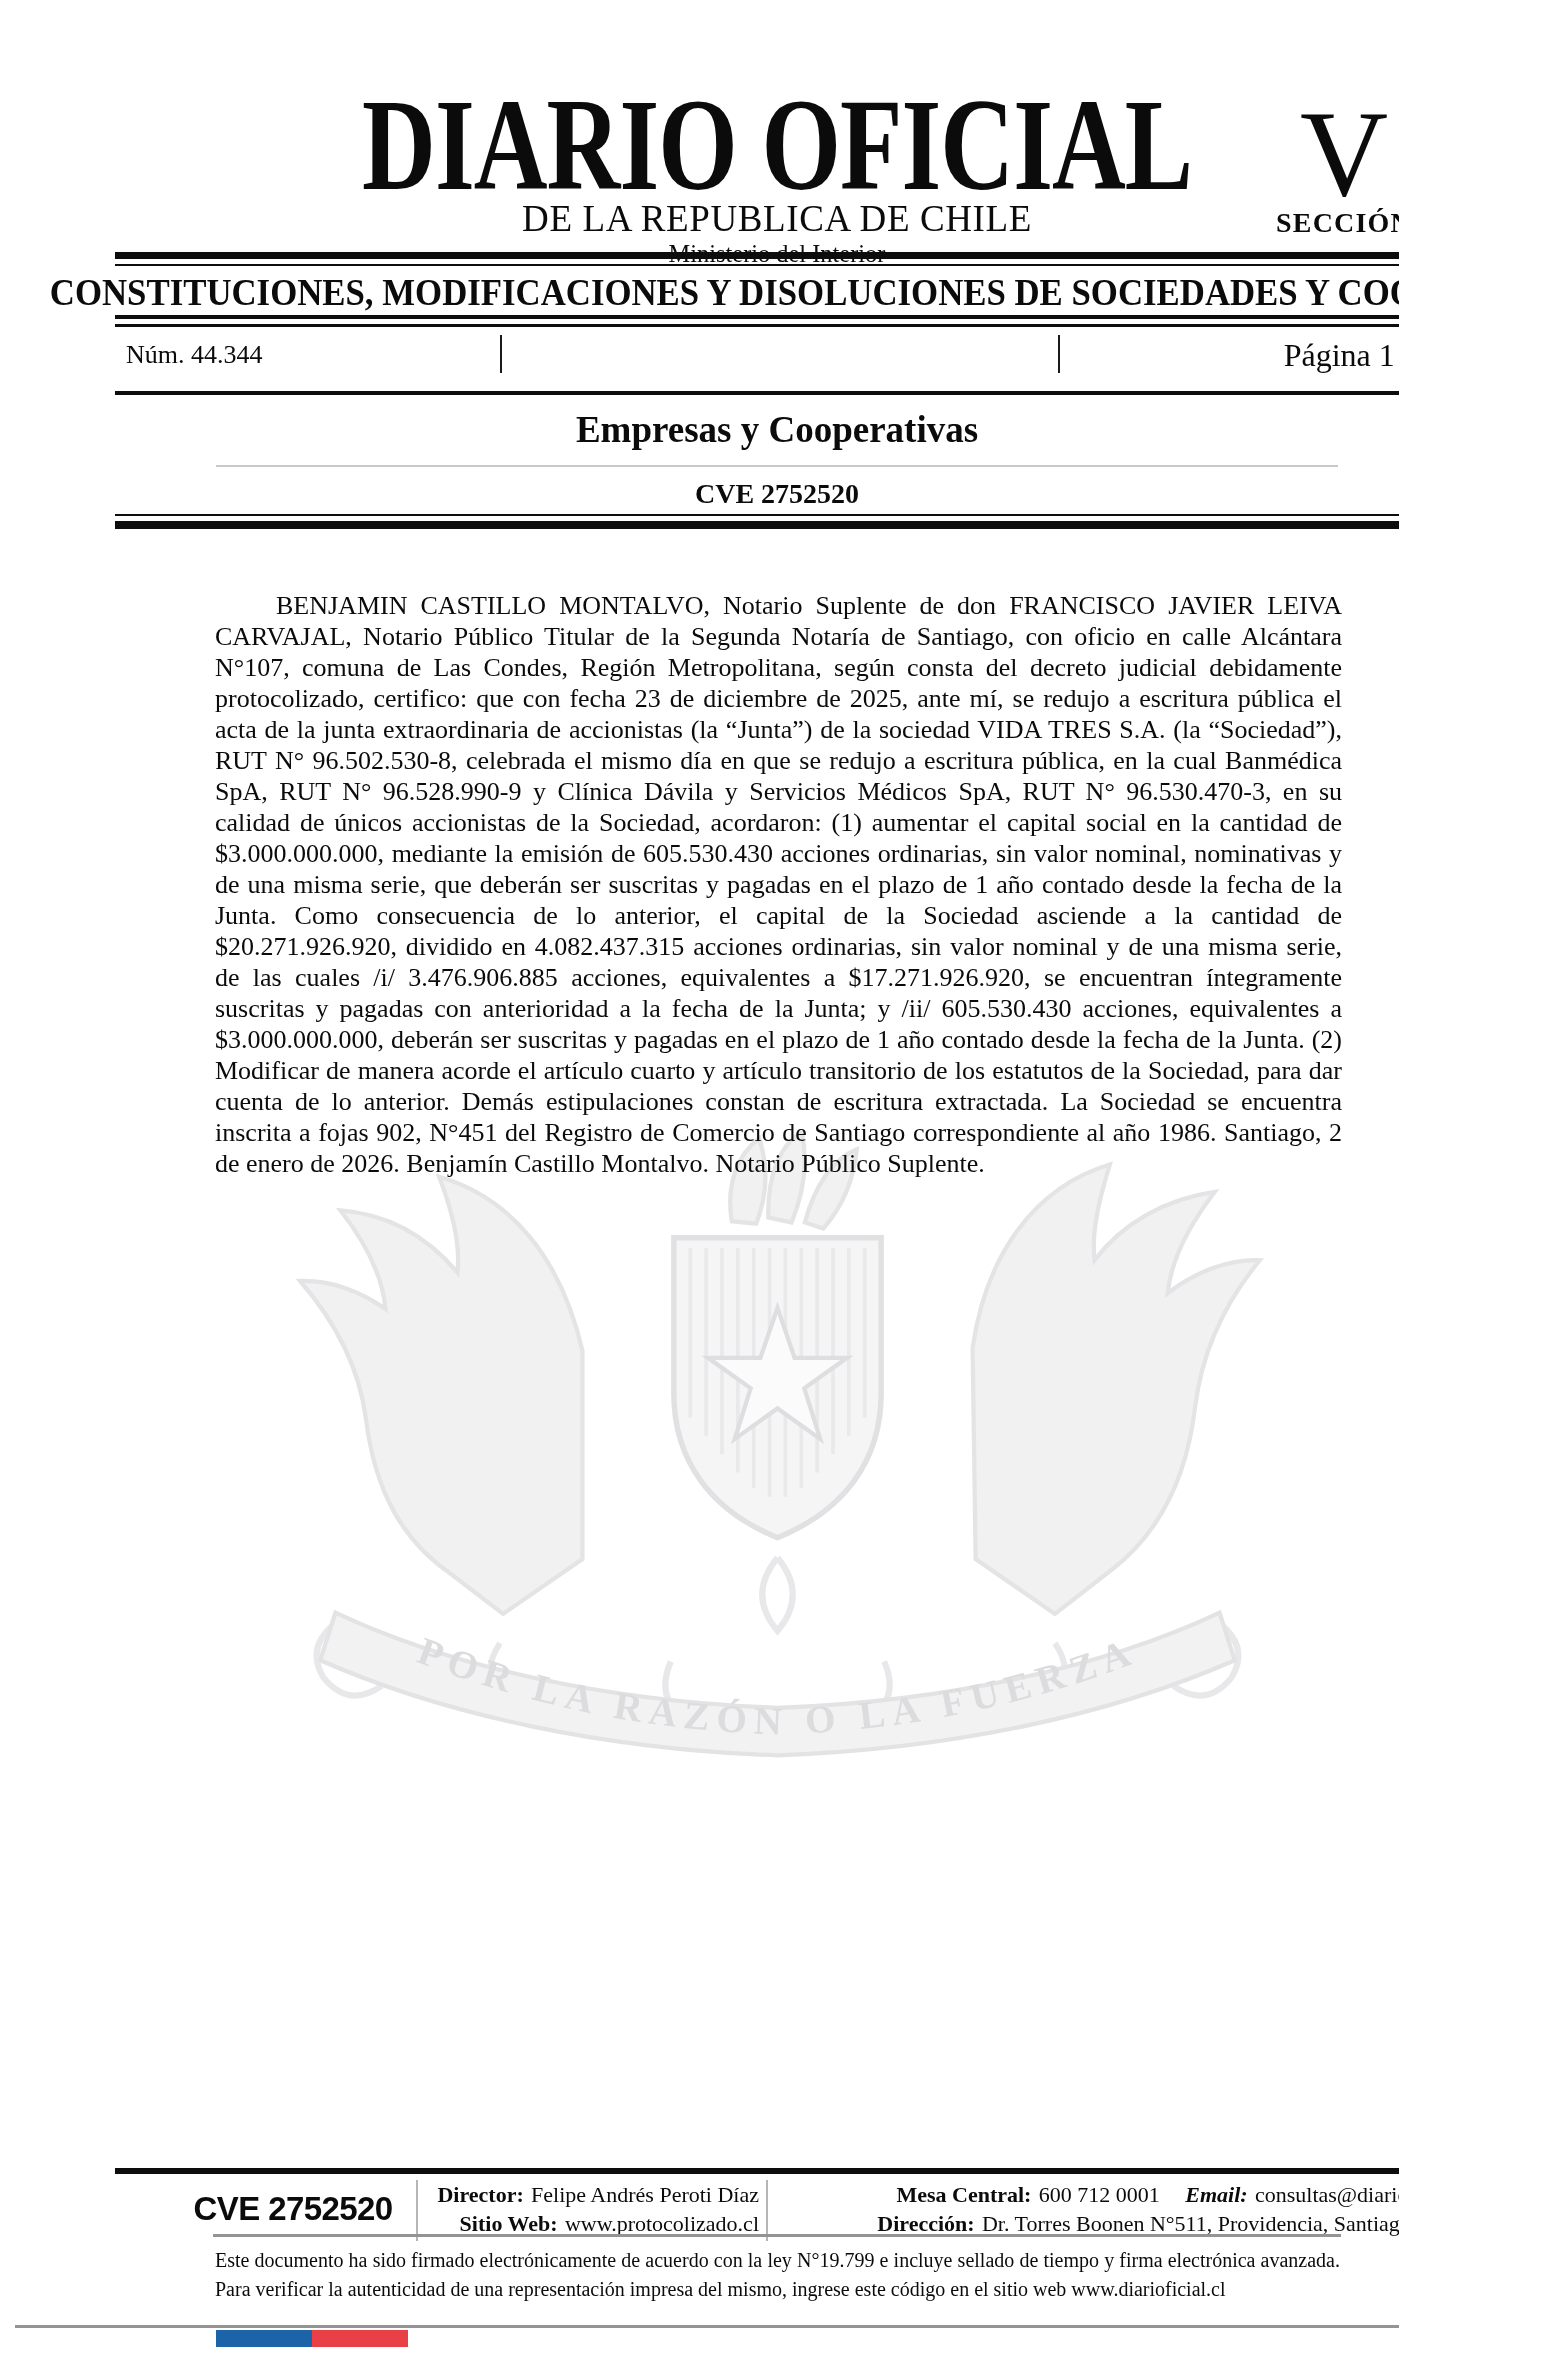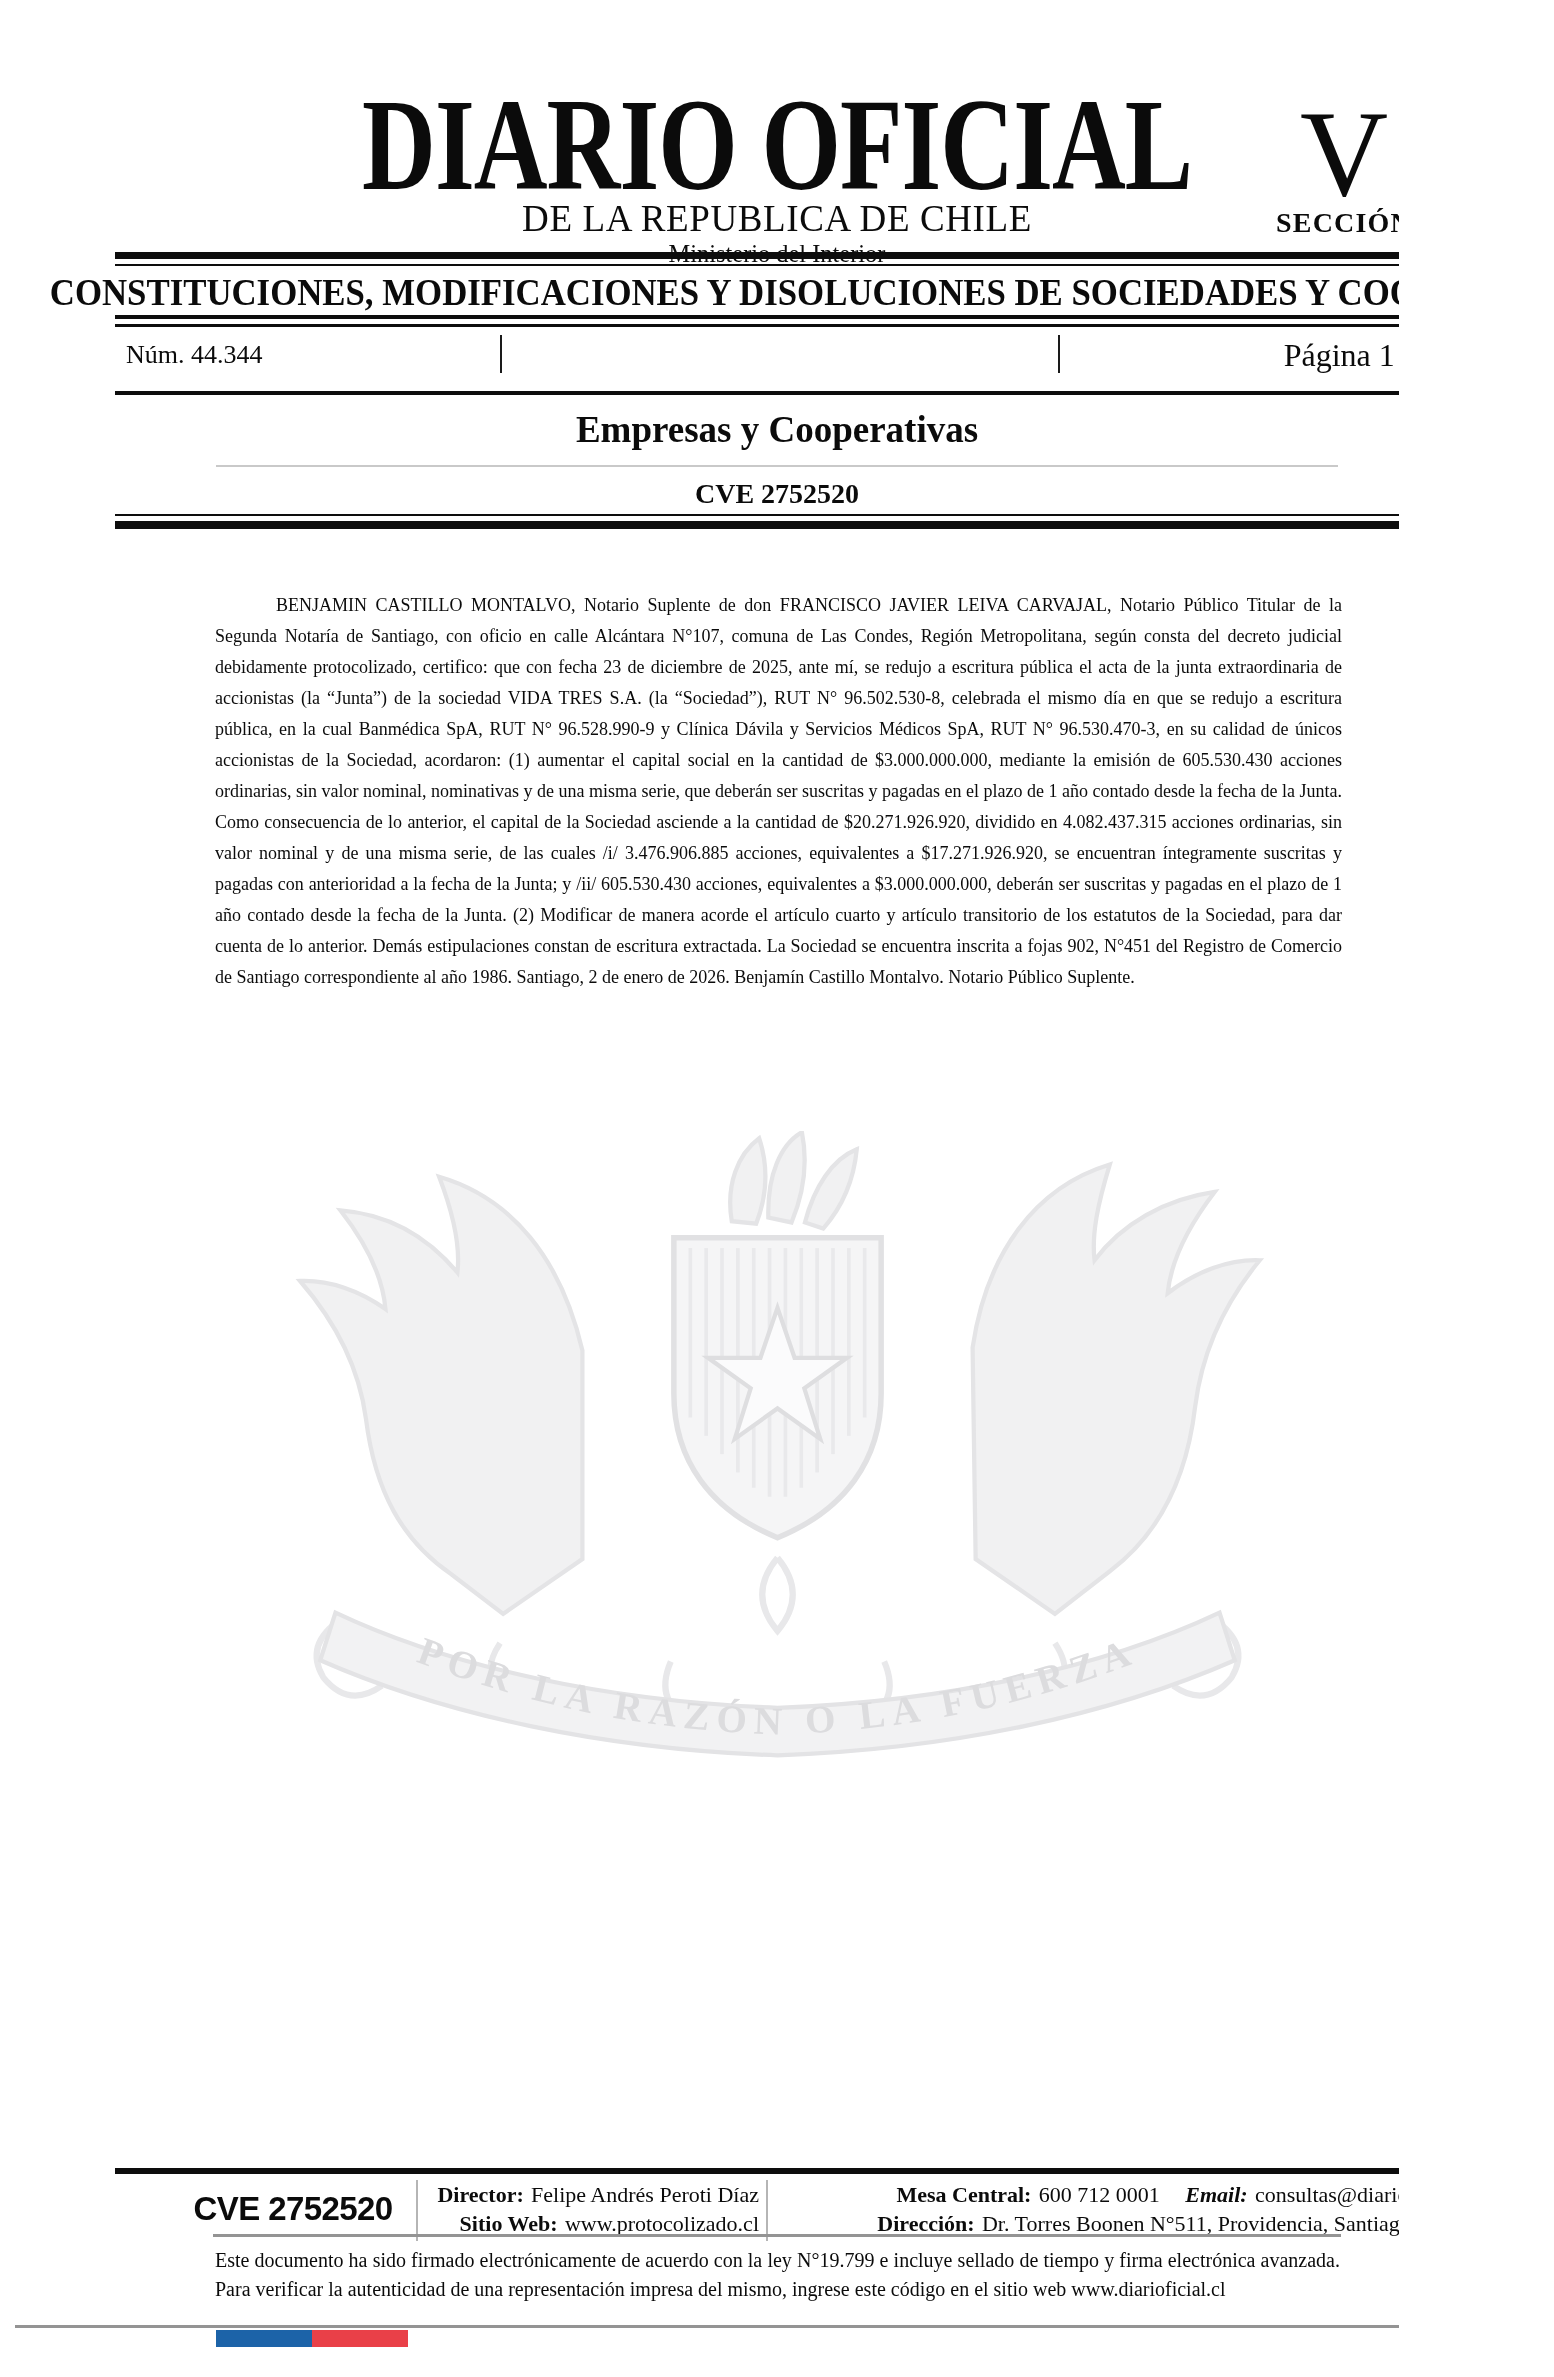--- a/index.html
+++ b/index.html
@@ -24,21 +24,21 @@
 
   .meta-issue{left:126px;top:339px;width:366px;font-size:26px;line-height:32px;text-align:left;}
   .meta-date{left:472px;top:339px;width:610px;font-size:26px;line-height:32px;text-align:center;}
   .meta-page{left:1091px;top:339px;width:366px;font-size:32px;line-height:32px;text-align:right;}
   .meta-sep{position:absolute;width:1.8px;height:38px;background:#1a1a1a;top:335px;}
 
   .section-heading{left:0;width:1554px;top:410px;font-size:37px;line-height:40px;font-weight:700;}
   .cve-number{left:0;width:1554px;top:477px;font-size:28px;line-height:33px;font-weight:700;}
   .extracto{left:0;width:1554px;top:532px;font-size:29px;line-height:34px;font-weight:700;letter-spacing:1.2px;}
 
-  .bodytext{left:215px;top:590px;width:1127px;font-size:18px;line-height:31px;text-align:justify;}
+  .bodytext{left:215px;top:590px;width:1127px;font-size:26px;line-height:31px;text-align:justify;}
   .bodytext p{margin:0;text-indent:61px;}
 
   .watermark{left:244px;top:1131px;width:1067px;height:628px;}
 
   
   .f-cve{left:180px;top:2190px;width:226px;text-align:center;font-family:"Liberation Sans",sans-serif;font-weight:700;font-size:33px;line-height:37px;letter-spacing:-0.6px;}
   .f-div{position:absolute;width:1.8px;height:61px;background:#b5b5b5;top:2180px;}
   .f-col{position:absolute;font-size:22px;line-height:29px;}
   .f-col .row{white-space:nowrap;text-align:right;}
   .b{font-weight:700;}

